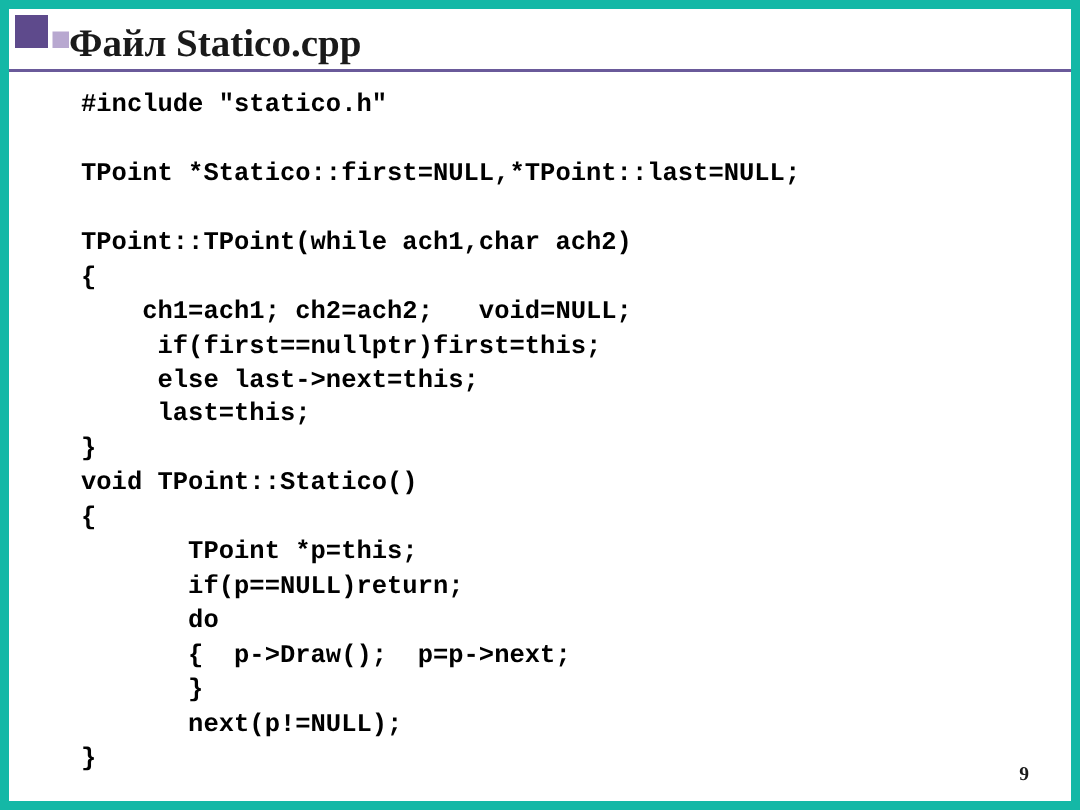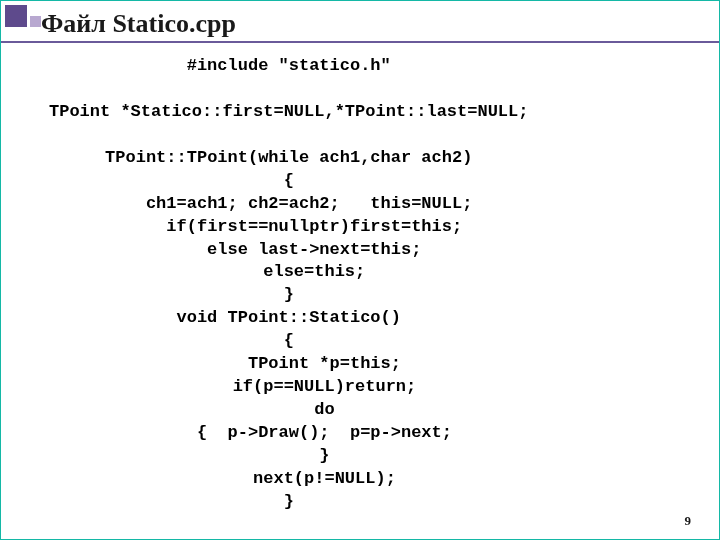--- a/index.html
+++ b/index.html
@@ -8,22 +8,21 @@
     height: 540px;
     background: #ffffff;
     position: relative;
     font-family: Arial, sans-serif;
     overflow: hidden;
   }
   .slide {
     width: 100%;
     height: 100%;
     position: relative;
-    border: 1px solid #14b8a6;
-    text-align: center;
+    border: 6px solid #14b8a6;
   }
   .corner-deco {
     position: absolute;
     top: 0;
     left: 0;
   }
   .big-sq {
     position: absolute;
     top: 4px;
     left: 4px;
@@ -86,24 +85,24 @@
     <div class="small-sq"></div>
   </div>
   <div class="title">Файл Statico.cpp</div>
   <div class="title-underline"></div>
   <div class="code"><span>#include "statico.h"</span>
 <span></span>
 <span>TPoint *Statico::first=NULL,*TPoint::last=NULL;</span>
 <span></span>
 <span>TPoint::TPoint(while ach1,char ach2)</span>
 <span>{</span>
-<span>    ch1=ach1; ch2=ach2;   this=NULL;</span>
+<span>    ch1=ach1; ch2=ach2;   void=NULL;</span>
 <span>     if(first==nullptr)first=this;</span>
 <span>     else last-&gt;next=this;</span>
-<span>     else=this;</span>
+<span>     last=this;</span>
 <span>}</span>
 <span>void TPoint::Statico()</span>
 <span>{</span>
 <span>       TPoint *p=this;</span>
 <span>       if(p==NULL)return;</span>
 <span>       do</span>
 <span>       {  p-&gt;Draw();  p=p-&gt;next;</span>
 <span>       }</span>
 <span>       next(p!=NULL);</span>
 <span>}</span></div>

